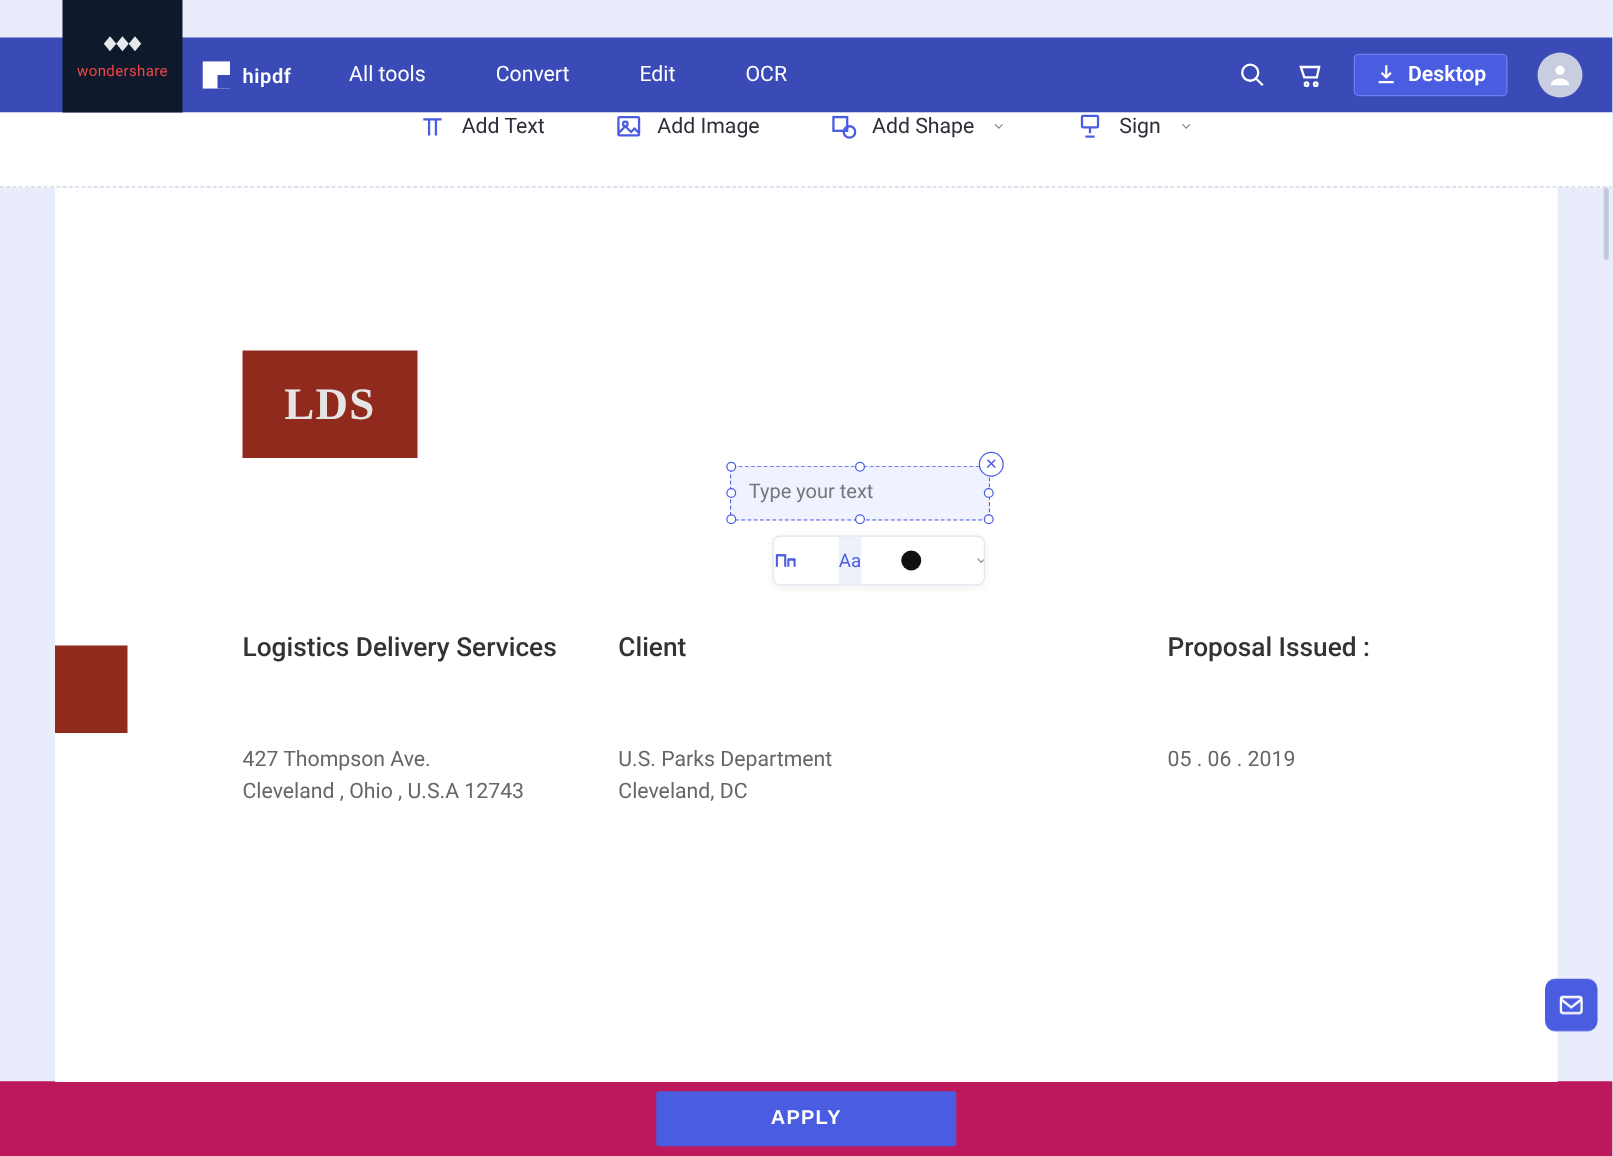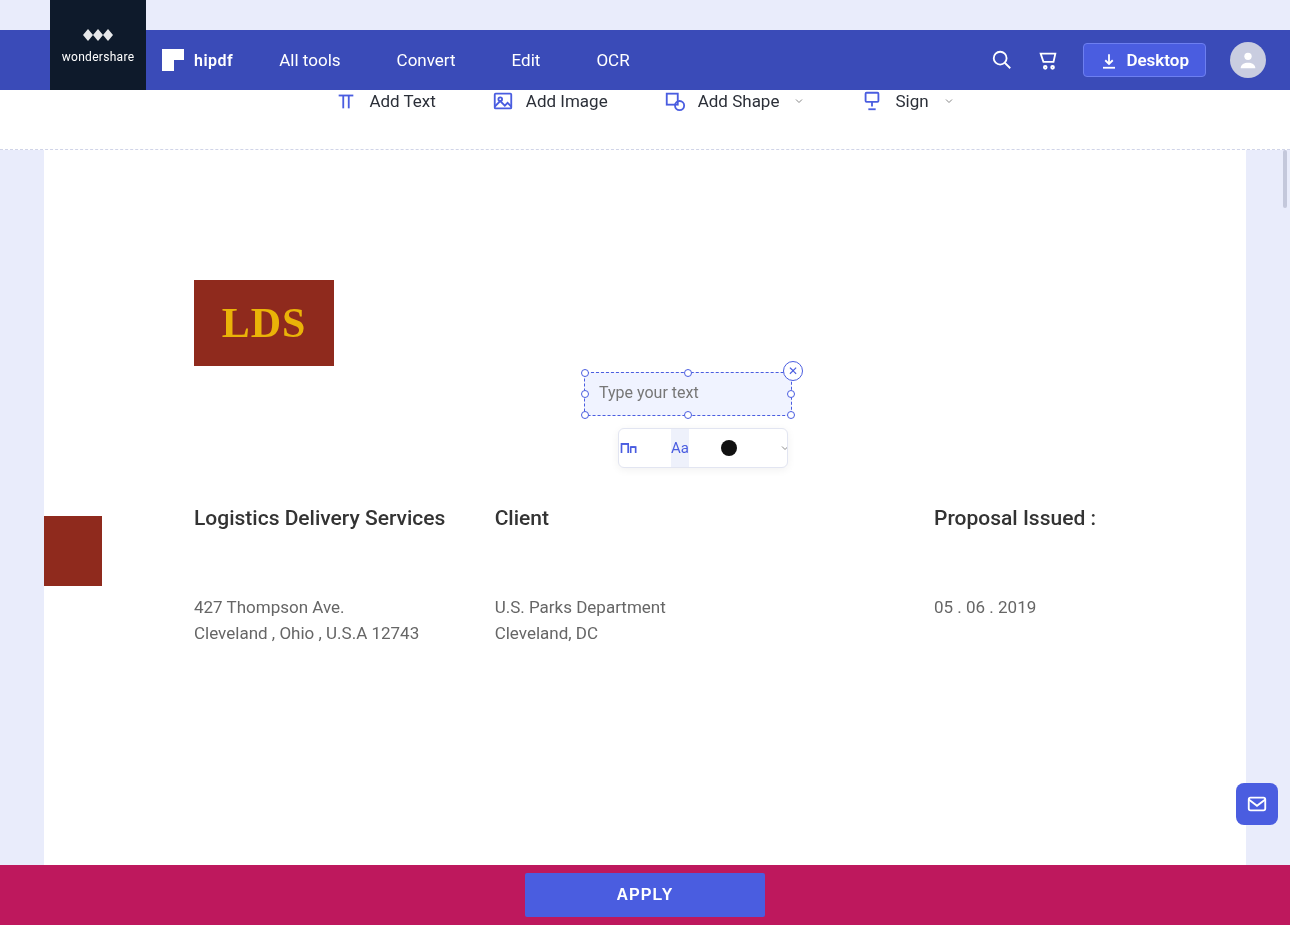--- a/index.html
+++ b/index.html
@@ -2,47 +2,47 @@
 <html><head>
 <meta charset="utf-8">
 <style>
   * { margin:0; padding:0; box-sizing:border-box; }
   body { font-family: -apple-system, BlinkMacSystemFont, "Segoe UI", Roboto, Arial, sans-serif; background:#e9ecfb; height:925px; width:1290px; overflow:hidden; position:relative; }
 
   
   .top-gap { height:30px; background:#e9ecfb; }
 
   
-  .ws-badge { position:absolute; top:0; left:50px; width:96px; height:90px; background:#0e1a2b; color:#ffffff; display:flex; flex-direction:column; align-items:center; justify-content:center; z-index:50; font-size:12px; }
+  .ws-badge { position:absolute; top:0; left:50px; width:96px; height:90px; background:#0e1a2b; color:#ef4444; display:flex; flex-direction:column; align-items:center; justify-content:center; z-index:50; font-size:12px; }
   .ws-badge svg { margin-bottom:6px; }
   .ws-badge span { letter-spacing:.3px; }
 
   
   .navbar { height:60px; background:#3a4bb8; display:flex; align-items:center; padding:0 24px 0 162px; color:#fff; }
   .brand { display:flex; align-items:center; gap:10px; font-size:16px; font-weight:600; letter-spacing:.5px; margin-right:46px; }
   .brand-icon { width:22px; height:22px; display:inline-block; }
   .nav-links { display:flex; gap:56px; font-size:17px; }
   .nav-links span { cursor:pointer; }
   .nav-right { margin-left:auto; display:flex; align-items:center; gap:24px; }
   .nav-right svg { cursor:pointer; }
-  .desktop-btn { background:#4a5de0; border:1px solid #6d7ff0; border-radius:4px; padding:6px 16px; display:flex; align-items:flex-end; gap:8px; cursor:pointer; color:#fff; font-size:17px; font-weight:600; }
+  .desktop-btn { background:#4a5de0; border:1px solid #6d7ff0; border-radius:4px; padding:6px 16px; display:flex; align-items:flex-start; gap:8px; cursor:pointer; color:#fff; font-size:17px; font-weight:600; }
   .avatar { width:36px; height:36px; border-radius:50%; background:#c9cde0; display:flex; align-items:center; justify-content:center; cursor:pointer; }
 
   
   .toolbar { height:60px; background:#fff; display:flex; align-items:flex-start; justify-content:center; gap:56px; border-bottom:1px dashed #d0d4e8; }
   .tool-item { display:flex; align-items:center; gap:12px; cursor:pointer; color:#2b2f38; font-size:17px; }
   .tool-item svg { flex-shrink:0; }
   .chev { margin-left:2px; }
 
   
   .viewport { position:absolute; top:150px; left:0; right:0; bottom:60px; overflow:auto; padding:0 44px; }
   .page { background:#fff; width:1202px; margin:0 auto; min-height:760px; position:relative; padding:130px 150px 80px 150px; }
 
   
-  .doc-logo { width:140px; height:86px; background:#8f2a1d; color:#eab308; display:flex; align-items:center; justify-content:center; font-size:42px; font-weight:800; letter-spacing:1px; font-family: "Times New Roman", serif; }
+  .doc-logo { width:140px; height:86px; background:#8f2a1d; color:#e5e5e5; display:flex; align-items:center; justify-content:center; font-size:36px; font-weight:800; letter-spacing:1px; font-family: "Times New Roman", serif; }
   .side-tab { position:absolute; left:0; top:366px; width:58px; height:70px; background:#8f2a1d; }
 
   .doc-grid { display:grid; grid-template-columns: 1fr 1fr 1fr; margin-top:140px; color:#555; }
   .doc-grid h3 { font-size:21px; font-weight:500; color:#333; margin-bottom:64px; }
   .doc-grid .col-right { text-align:left; margin-left:auto; }
   .doc-grid p { font-size:17px; line-height:1.55; color:#666; }
 
   
   .textbox-wrap { position:absolute; left:540px; top:222px; }
   .textbox { width:208px; height:44px; border:1px dashed #4a5de0; background:#f0f3ff; border-radius:2px; padding:10px 14px; color:#777; font-size:16px; position:relative; }

